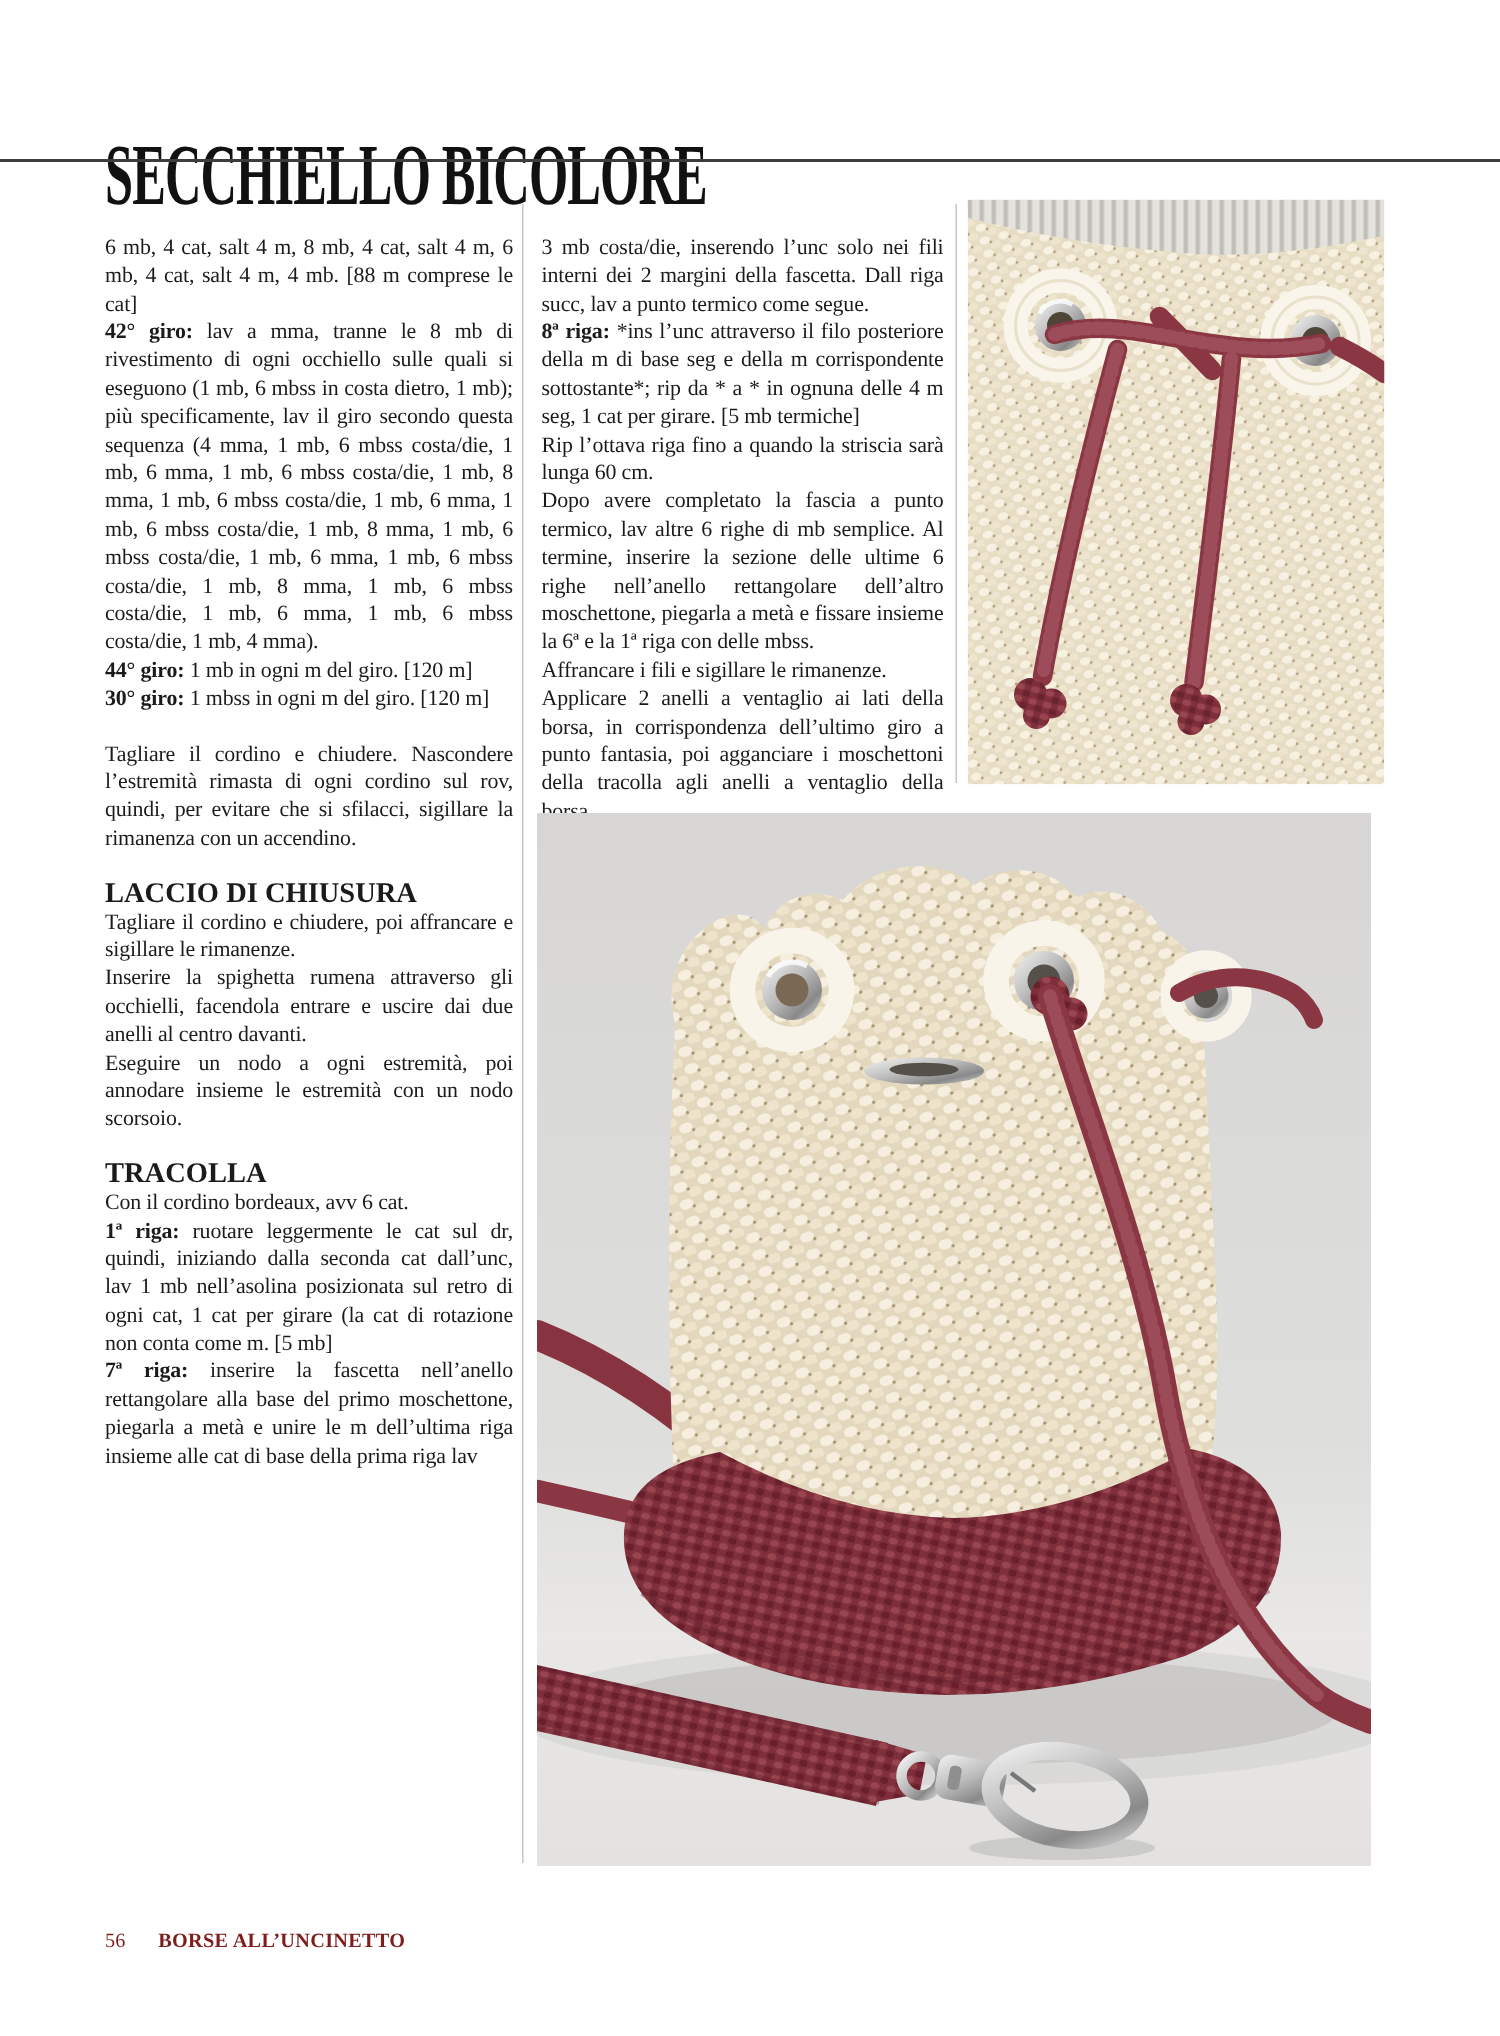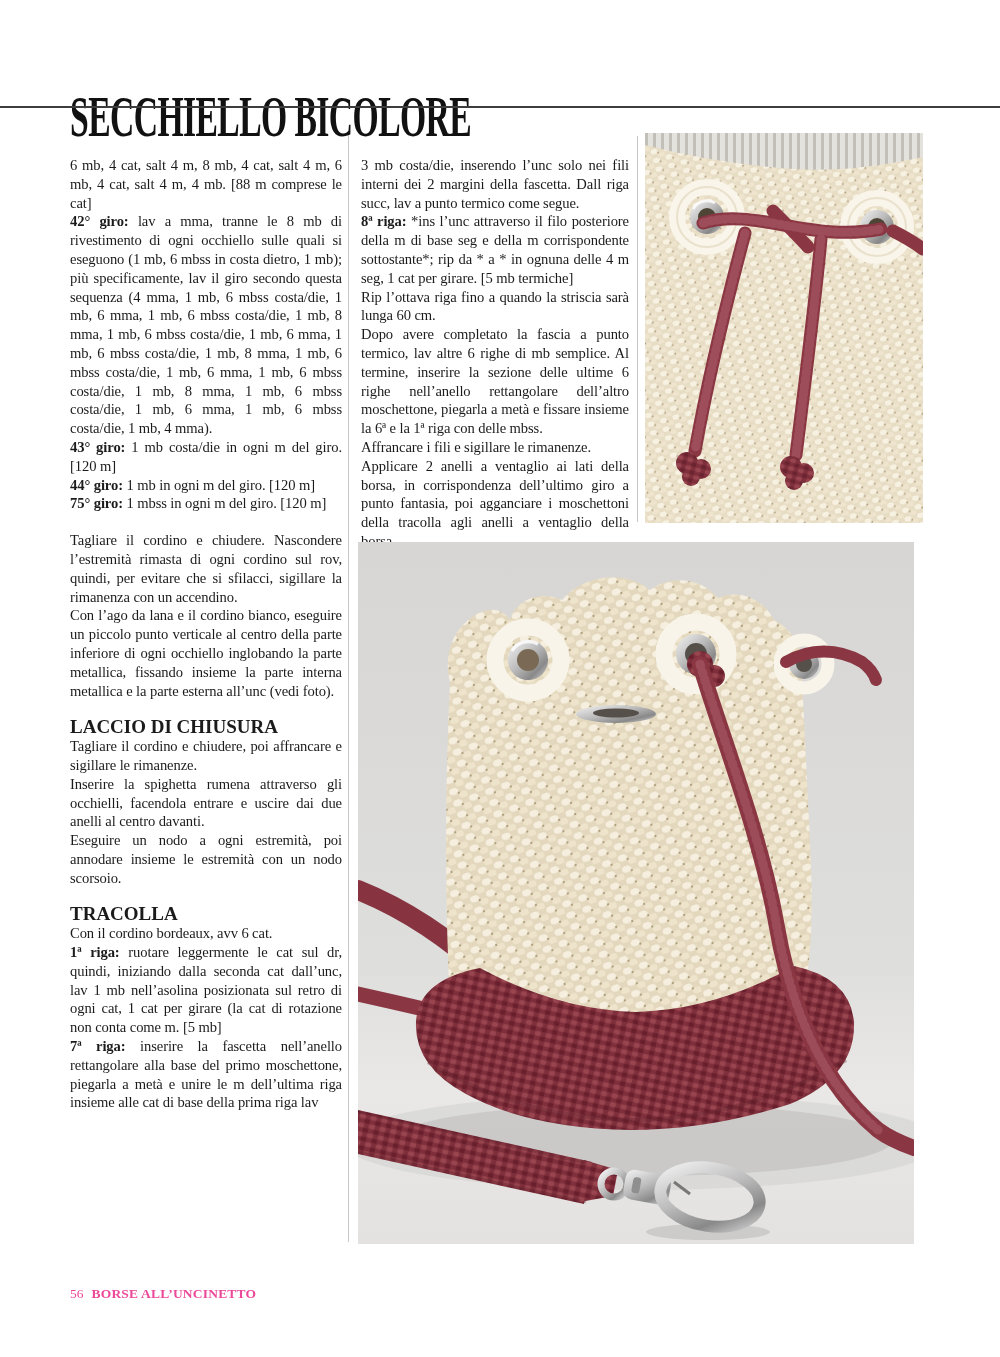--- a/index.html
+++ b/index.html
@@ -24,45 +24,43 @@
   .col-mid{left:361px;top:133px;width:268px;height:404px;}
   .para{margin:0;}
   .para b{font-weight:700;}
   .gap{margin-top:18px;}
   .subhead{margin:18px 0 0 0;font-size:19px;font-weight:700;letter-spacing:0;}
   .photo{position:absolute;overflow:hidden;}
   .photo-top{left:645px;top:133px;width:278px;height:390px;}
   .photo-main{left:358px;top:542px;width:556px;height:702px;}
   .photo svg{display:block;}
   .footer{
-    position:absolute;left:70px;top:1286px;display:flex;align-items:baseline;gap:8px;
-    font-size:13.5px;color:#ec4899;
+    position:absolute;left:70px;top:1286px;display:flex;align-items:baseline;gap:22px;
+    font-size:13.5px;color:#7f1d1d;
   }
   .footer .num{font-weight:400;}
   .footer .mag{font-weight:700;letter-spacing:0.2px;}
 </style>
 </head>
 <body>
 
 <div class="page">
 
   <h1 class="page-title">SECCHIELLO BICOLORE</h1>
   <div class="title-rule"></div>
 
   <div class="vdiv vdiv1"></div>
   <div class="vdiv vdiv2"></div>
 
   <div class="col col-left">
     <p class="para"><span>6 mb, 4 cat, salt 4 m, 8 mb, 4 cat, salt 4 m, 6 mb, 4 cat, salt 4 m, 4 mb. [88 m comprese le cat]</span></p>
     <p class="para"><b>42° giro:</b> <span>lav a mma, tranne le 8 mb di rivestimento di ogni occhiello sulle quali si eseguono (1 mb, 6 mbss in costa dietro, 1 mb); più specificamente, lav il giro secondo questa sequenza (4 mma, 1 mb, 6 mbss costa/die, 1 mb, 6 mma, 1 mb, 6 mbss costa/die, 1 mb, 8 mma, 1 mb, 6 mbss costa/die, 1 mb, 6 mma, 1 mb, 6 mbss costa/die, 1 mb, 8 mma, 1 mb, 6 mbss costa/die, 1 mb, 6 mma, 1 mb, 6 mbss costa/die, 1 mb, 8 mma, 1 mb, 6 mbss costa/die, 1 mb, 6 mma, 1 mb, 6 mbss costa/die, 1 mb, 4 mma).</span></p>
-    <p class="para"><b>43° giro:</b> <span>1 mb costa/die in ogni m del giro. [120 m]</span></p>
     <p class="para"><b>44° giro:</b> <span>1 mb in ogni m del giro. [120 m]</span></p>
-    <p class="para"><b>75° giro:</b> <span>1 mbss in ogni m del giro. [120 m]</span></p>
+    <p class="para"><b>30° giro:</b> <span>1 mbss in ogni m del giro. [120 m]</span></p>
     <p class="para gap"><span>Tagliare il cordino e chiudere. Nascondere l’estremità rimasta di ogni cordino sul rov, quindi, per evitare che si sfilacci, sigillare la rimanenza con un accendino.</span></p>
-    <p class="para"><span>Con l’ago da lana e il cordino bianco, eseguire un piccolo punto verticale al centro della parte inferiore di ogni occhiello inglobando la parte metallica, fissando insieme la parte interna metallica e la parte esterna all’unc (vedi foto).</span></p>
     <h3 class="subhead">LACCIO DI CHIUSURA</h3>
     <p class="para"><span>Tagliare il cordino e chiudere, poi affrancare e sigillare le rimanenze.</span></p>
     <p class="para"><span>Inserire la spighetta rumena attraverso gli occhielli, facendola entrare e uscire dai due anelli al centro davanti.</span></p>
     <p class="para"><span>Eseguire un nodo a ogni estremità, poi annodare insieme le estremità con un nodo scorsoio.</span></p>
     <h3 class="subhead">TRACOLLA</h3>
     <p class="para"><span>Con il cordino bordeaux, avv 6 cat.</span></p>
     <p class="para"><b>1ª riga:</b> <span>ruotare leggermente le cat sul dr, quindi, iniziando dalla seconda cat dall’unc, lav 1 mb nell’asolina posizionata sul retro di ogni cat, 1 cat per girare (la cat di rotazione non conta come m. [5 mb]</span></p>
     <p class="para"><b>7ª riga:</b> <span>inserire la fascetta nell’anello rettangolare alla base del primo moschettone, piegarla a metà e unire le m dell’ultima riga insieme alle cat di base della prima riga lav</span></p>
   </div>
 

